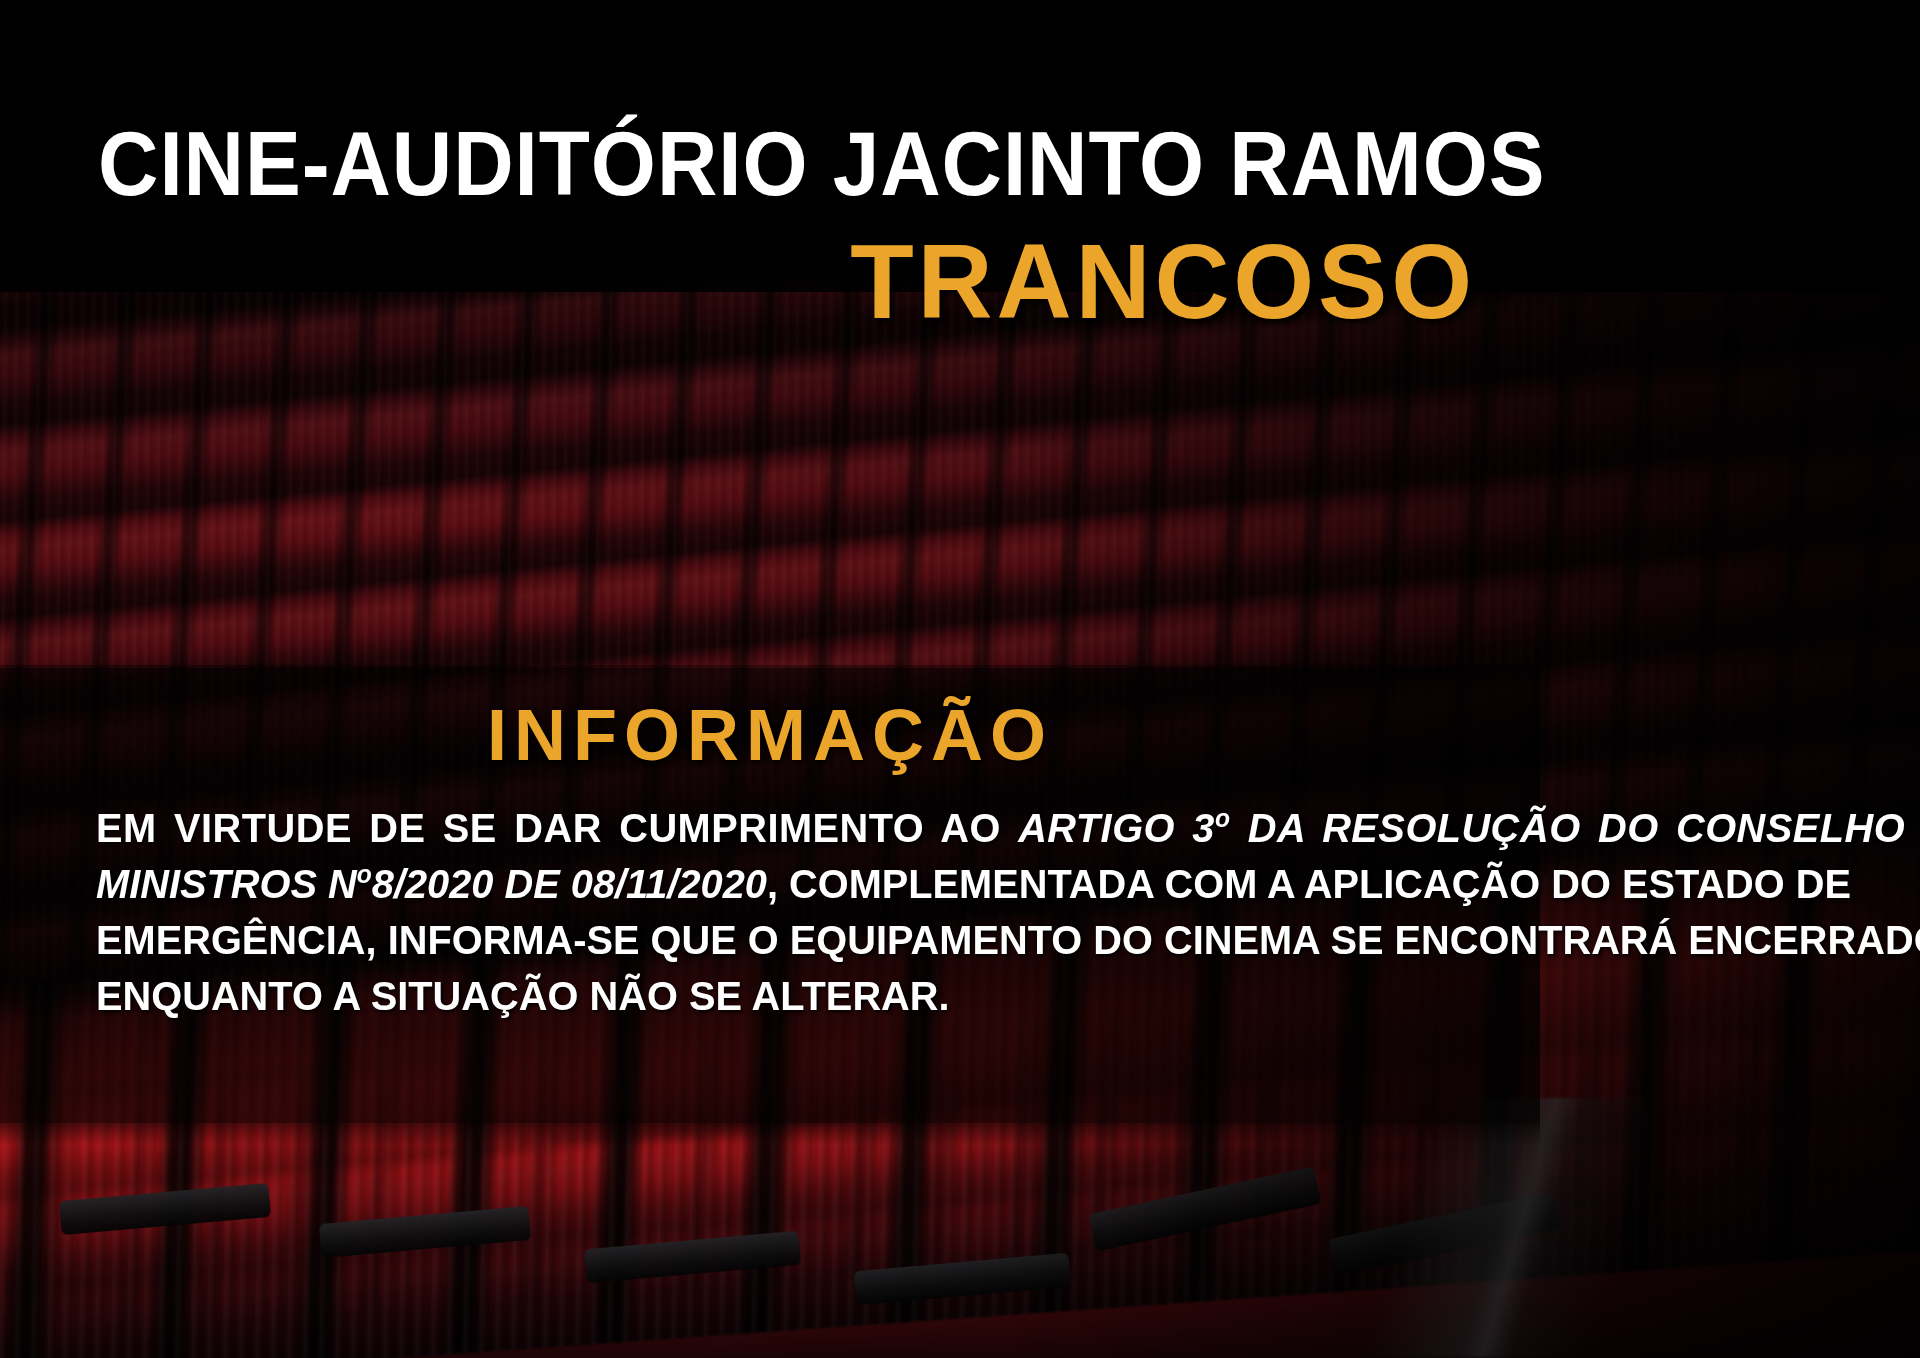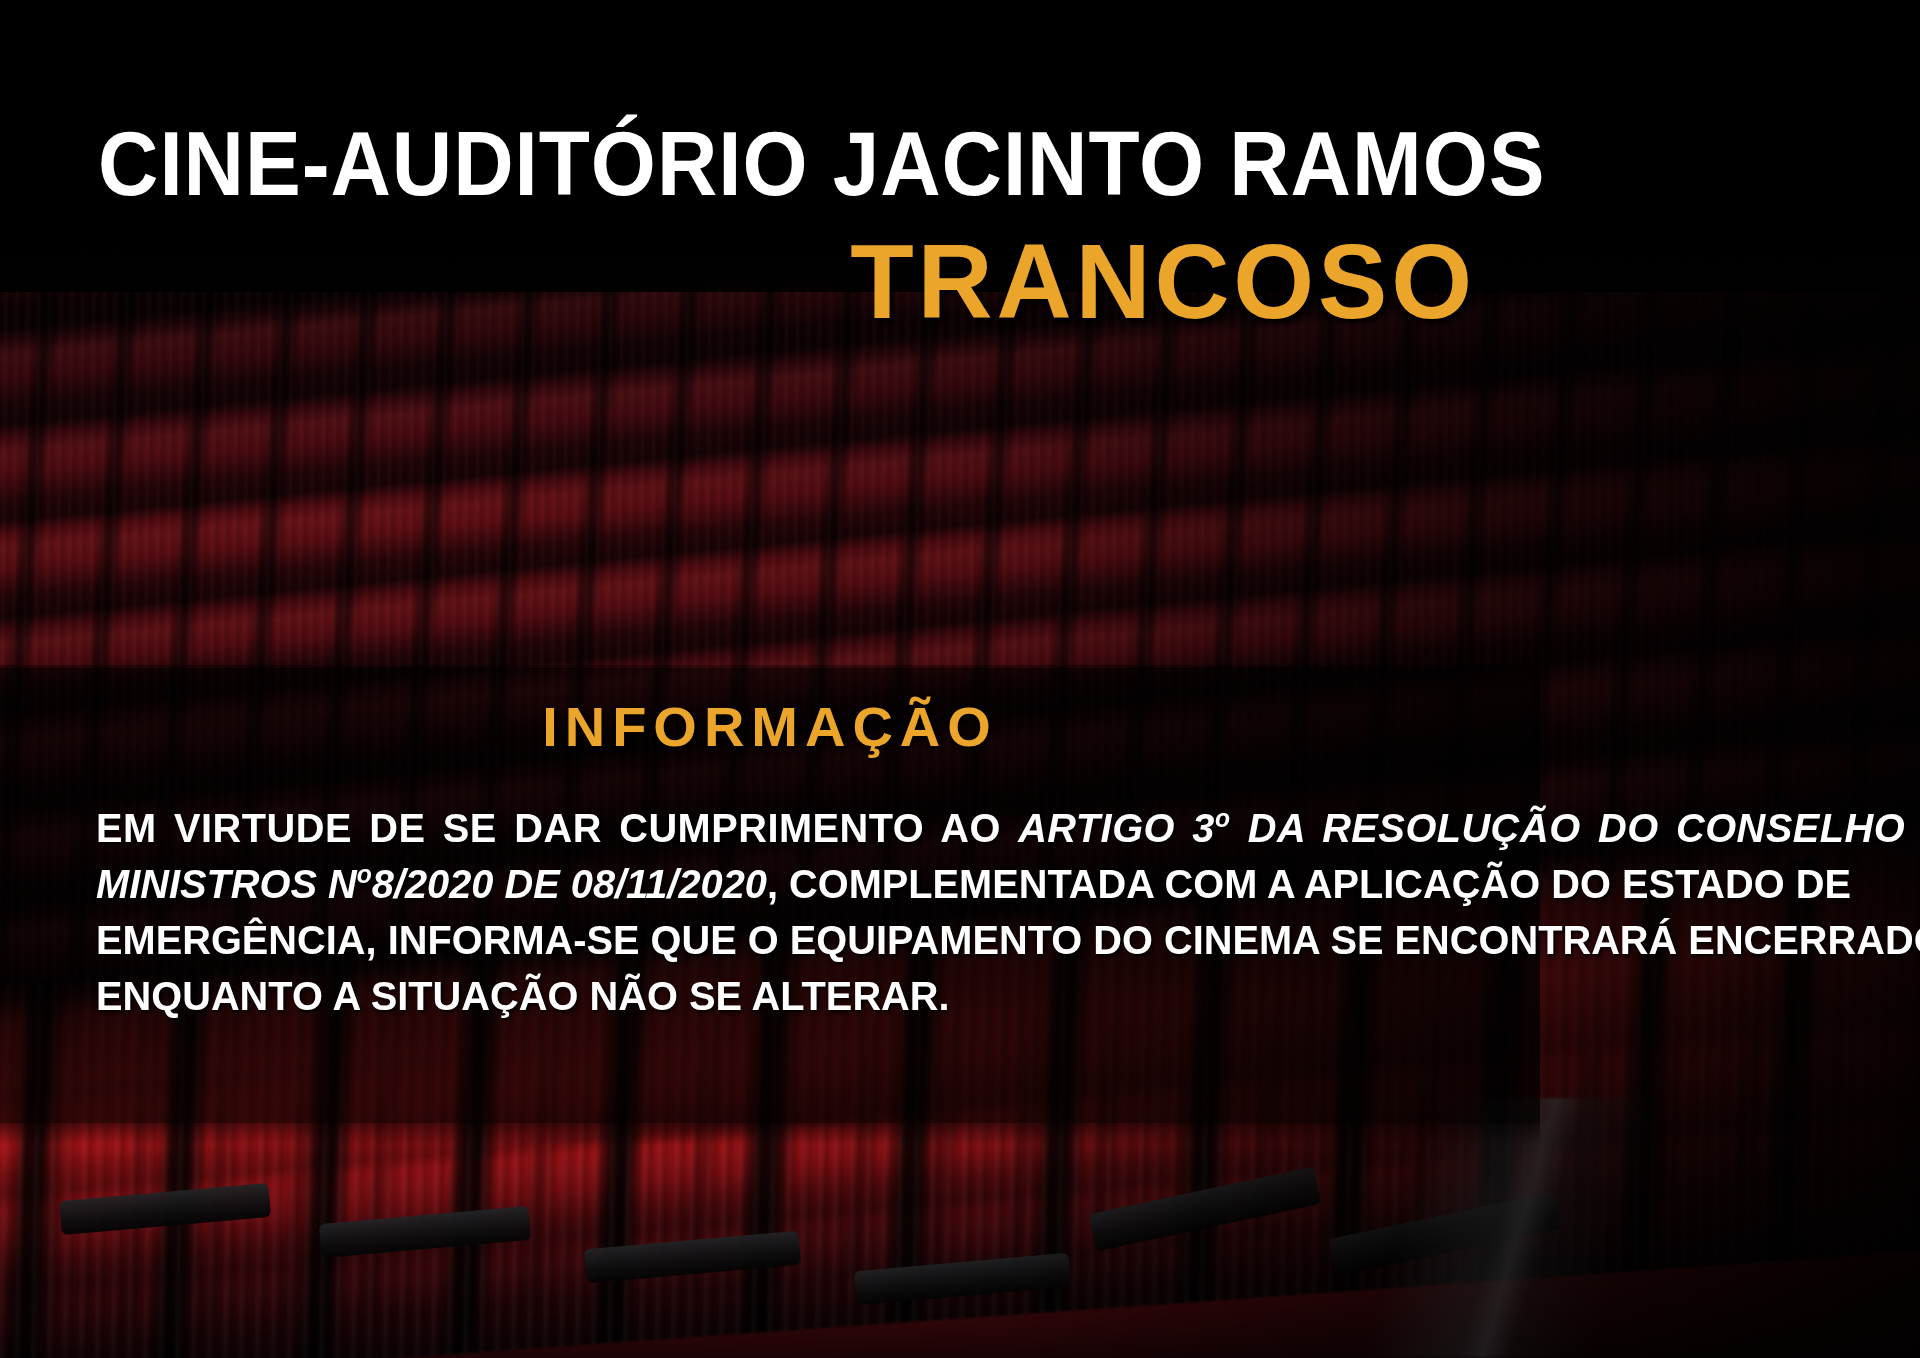--- a/index.html
+++ b/index.html
@@ -256,21 +256,21 @@
 
   .info-heading {
     position: absolute;
     left: 0;
     top: 694px;
     width: 1540px;
     text-align: center;
     color: #eba52b;
     font-family: "Liberation Sans Narrow", "Liberation Sans", sans-serif;
     font-weight: bold;
-    font-size: 56px;
+    font-size: 72px;
     letter-spacing: 7px;
     z-index: 7;
     text-shadow: 2px 2px 4px rgba(0,0,0,0.9);
   }
 
   .info-body {
     position: absolute;
     left: 96px;
     top: 800px;
     width: 1386px;

